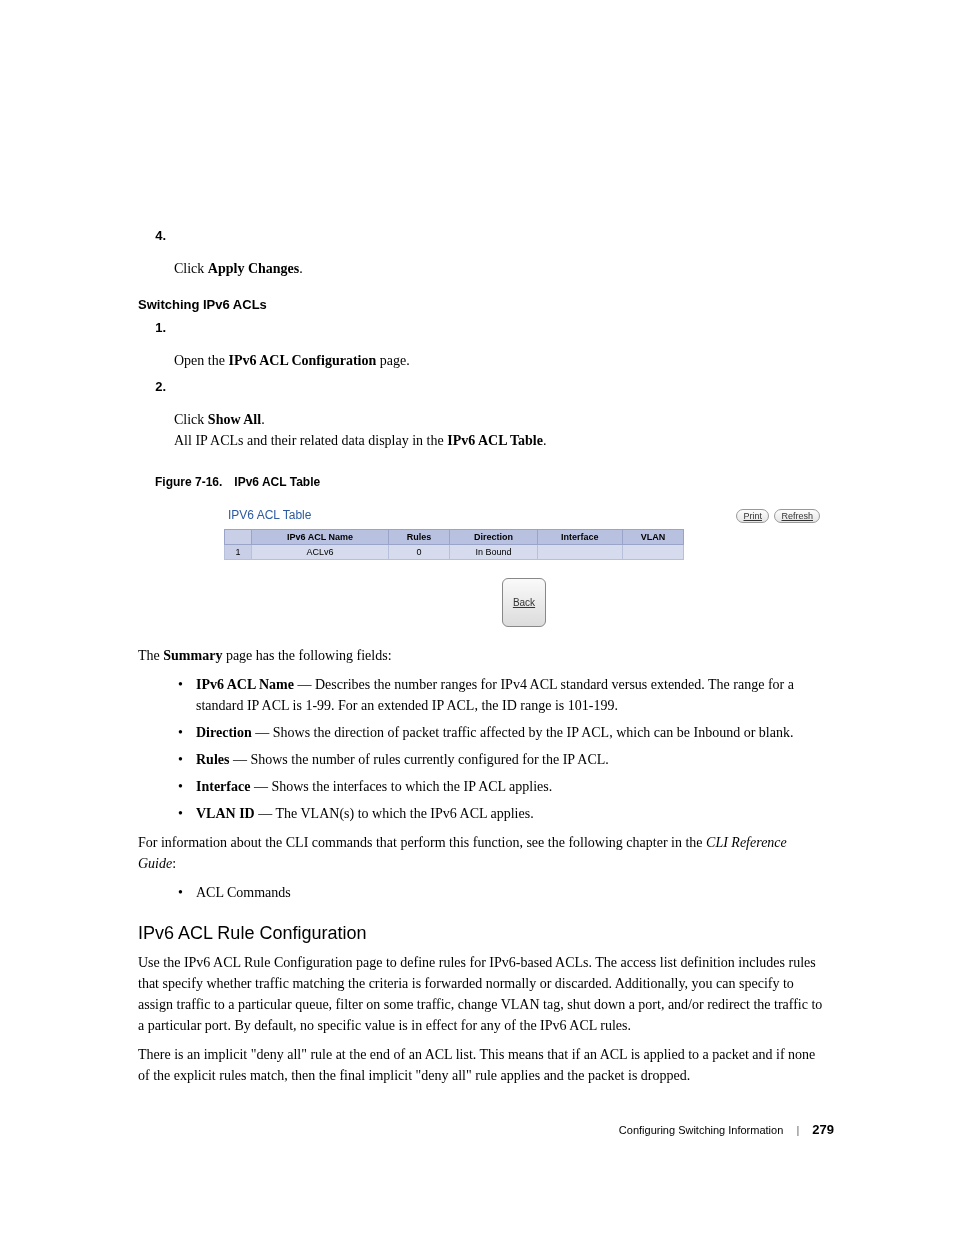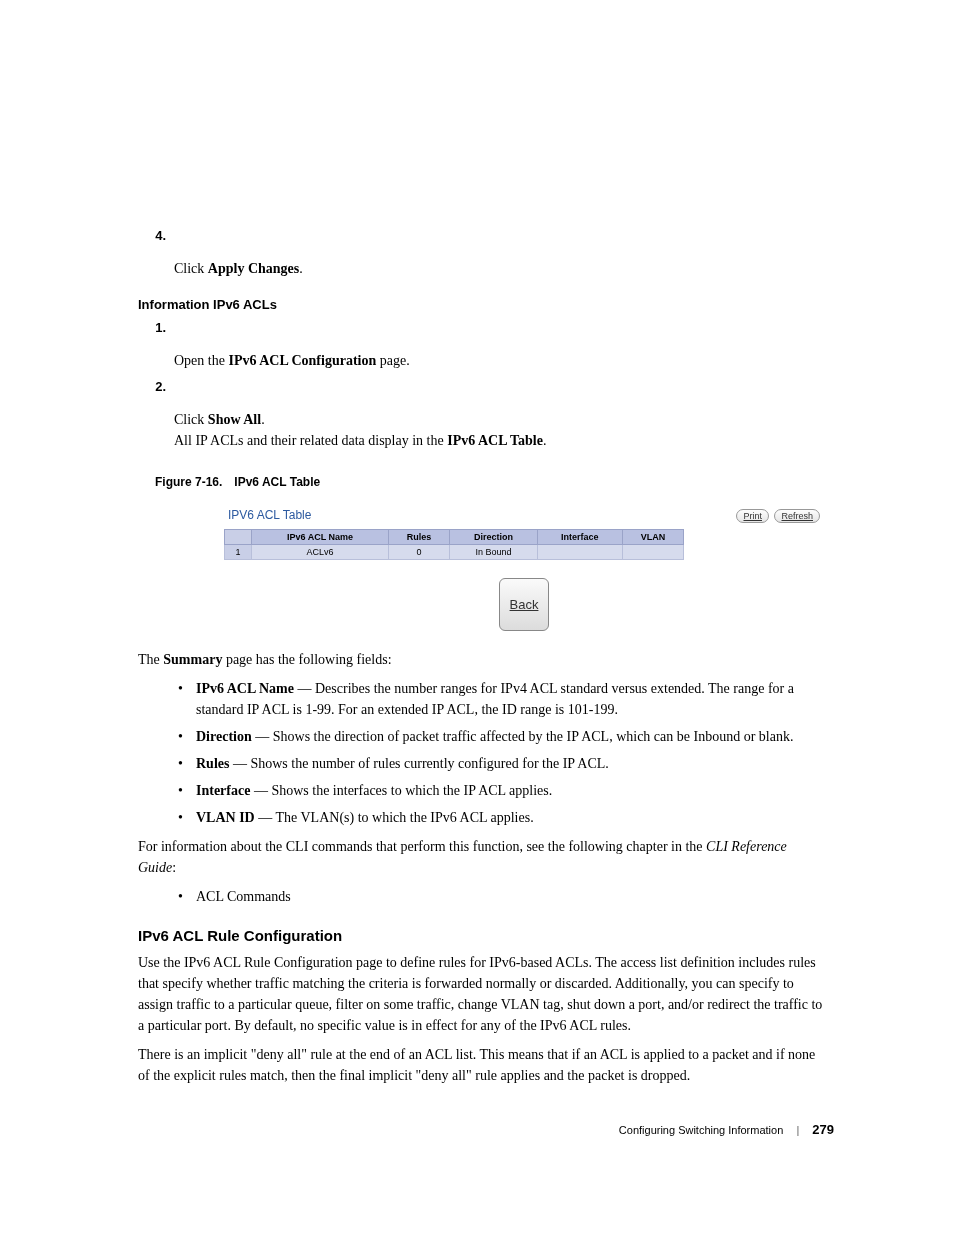--- a/index.html
+++ b/index.html
@@ -91,42 +91,42 @@
     background: #d6dbed;
     border: 1px solid #b8bfda;
     padding: 2px 4px;
     text-align: center;
   }
   .acl-table td.rownum { background:#c9cfe7; width:18px; }
   .back-row { text-align:center; padding: 18px 0 0 0; }
   .btn-back {
     display:inline-block;
     font-family: Arial, Helvetica, sans-serif;
-    font-size: 13px;
+    font-size: 10px;
     border:1px solid #888;
     border-radius: 6px;
     padding: 18px 10px;
     background: linear-gradient(#fafafa,#dcdcdc);
     text-decoration: underline;
     color:#333;
   }
   .para { margin: 8px 0; line-height: 1.5; }
   .bullets { margin: 4px 0 4px 36px; padding:0; list-style: none; }
   .bullets li { position: relative; padding-left: 22px; margin: 6px 0; line-height:1.5; }
   .bullets li::before {
     content: "•";
     position: absolute;
     left: 4px;
     top: 0;
   }
   .italic { font-style: italic; }
   .section-head {
     font-family: Arial, Helvetica, sans-serif;
-    font-weight: bold;
-    font-size: 15px;
+    font-weight: normal;
+    font-size: 18px;
     margin: 20px 0 8px 0;
   }
   .footer {
     position: absolute;
     bottom: 98px;
     right: 120px;
     font-family: Arial, Helvetica, sans-serif;
     font-size: 11px;
     color:#000;
   }
@@ -138,21 +138,21 @@
 
 <div class="page">
 
   <div class="ol-item">
     <div class="ol-num">4.</div>
     <div class="ol-body">
       <span>Click </span><span class="bold">Apply Changes</span><span>.</span>
     </div>
   </div>
 
-  <div class="heading-small">Information IPv6 ACLs</div>
+  <div class="heading-small">Switching IPv6 ACLs</div>
 
   <div class="ol-item">
     <div class="ol-num">1.</div>
     <div class="ol-body">
       <span>Open the </span><span class="bold">IPv6 ACL Configuration</span><span> page.</span>
     </div>
   </div>
 
   <div class="ol-item">
     <div class="ol-num">2.</div>

